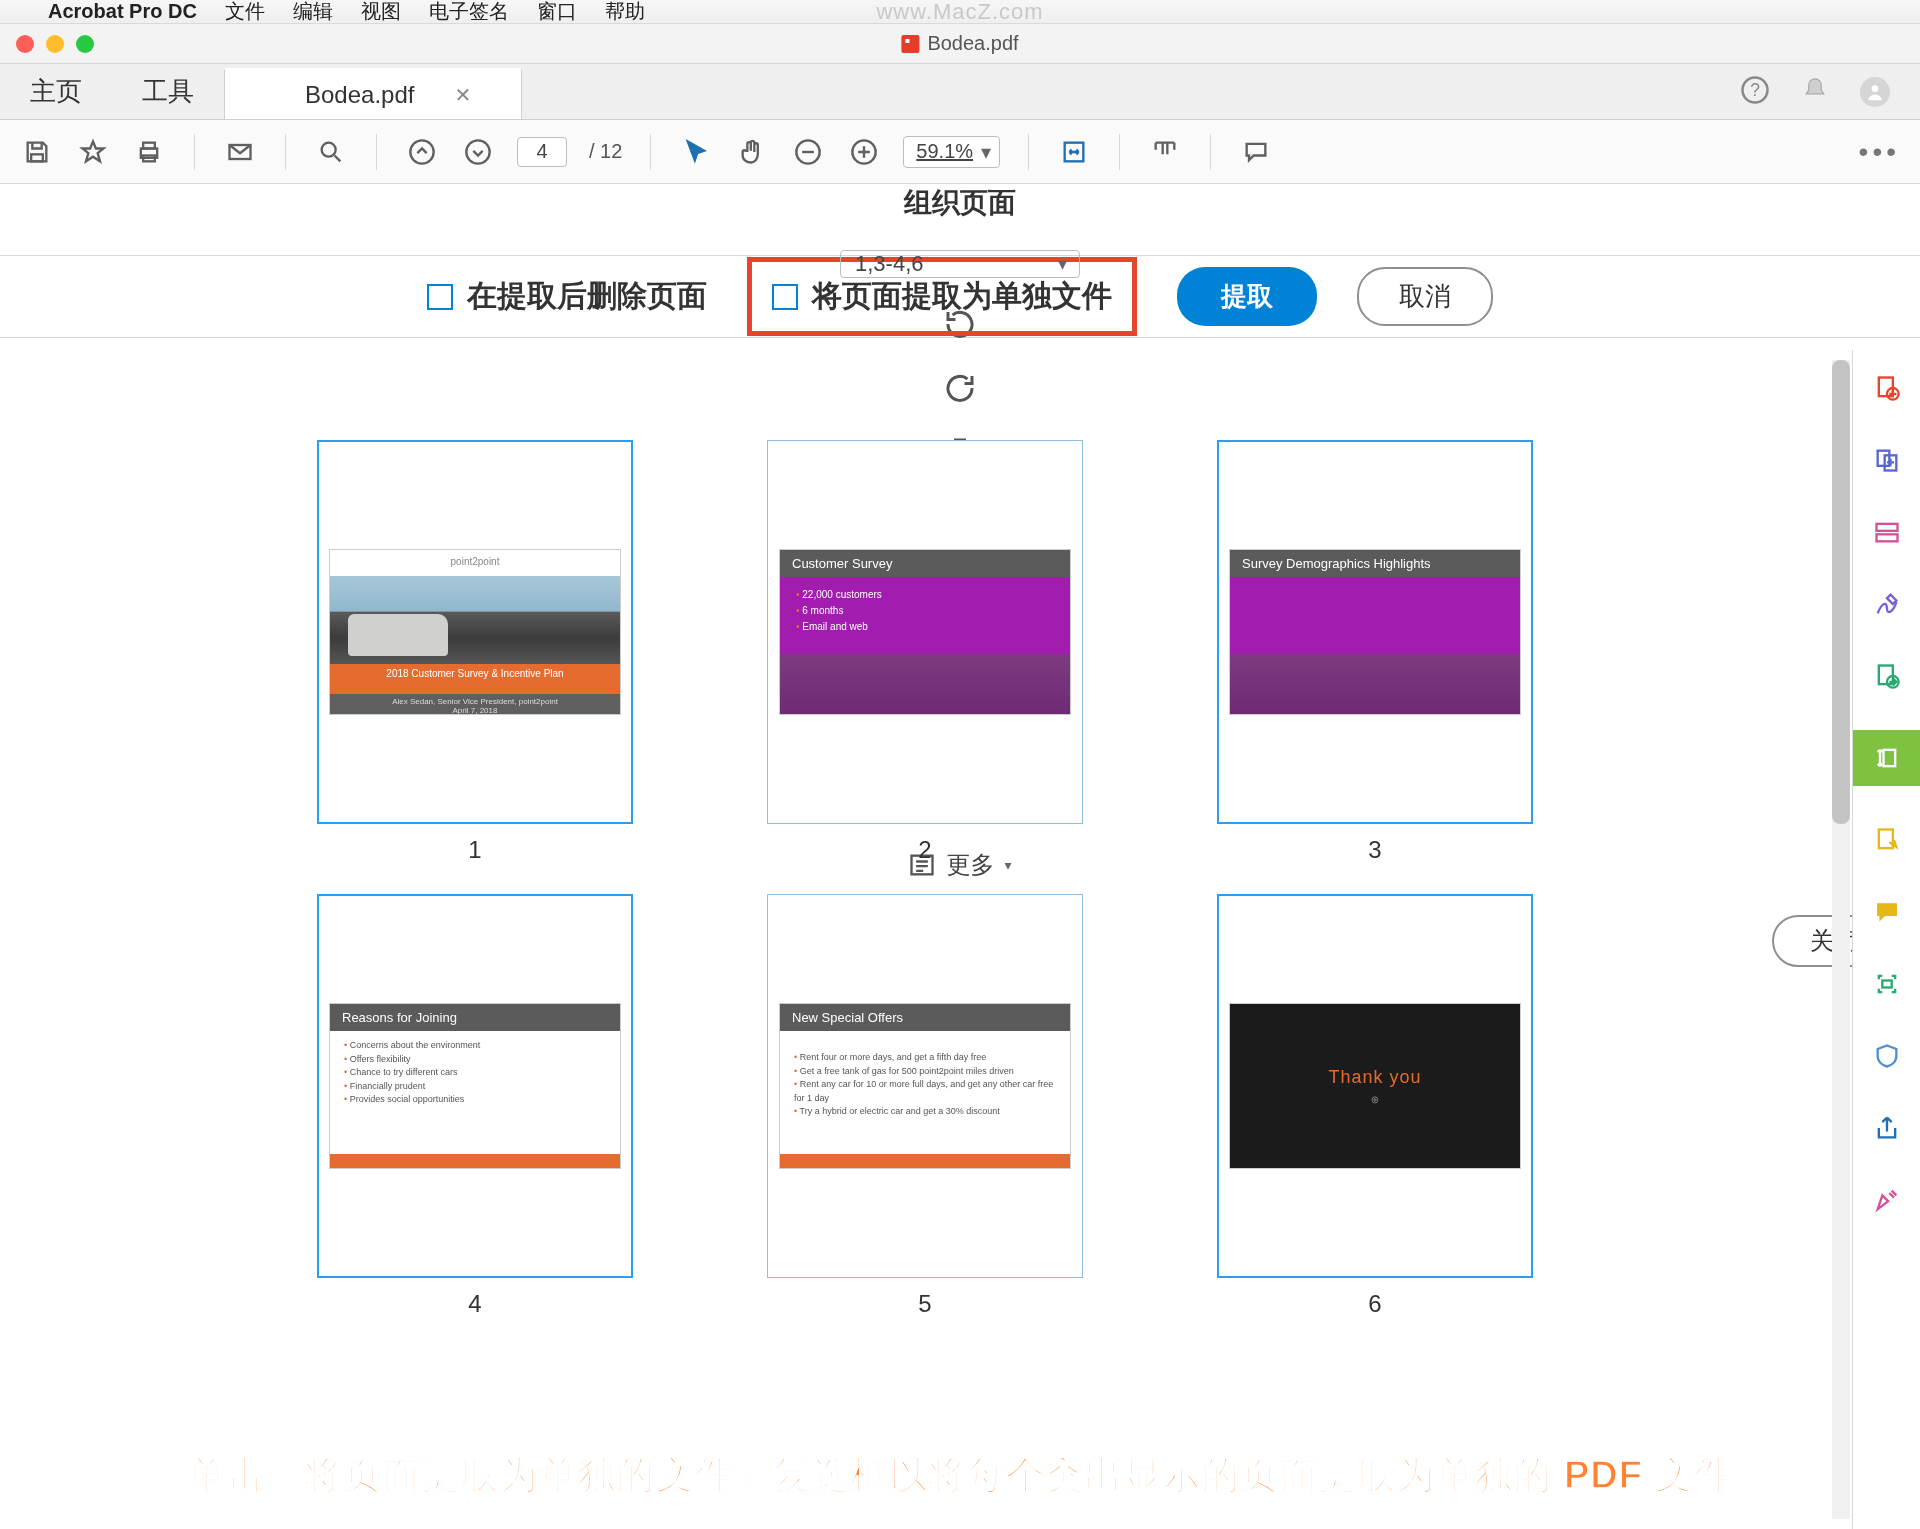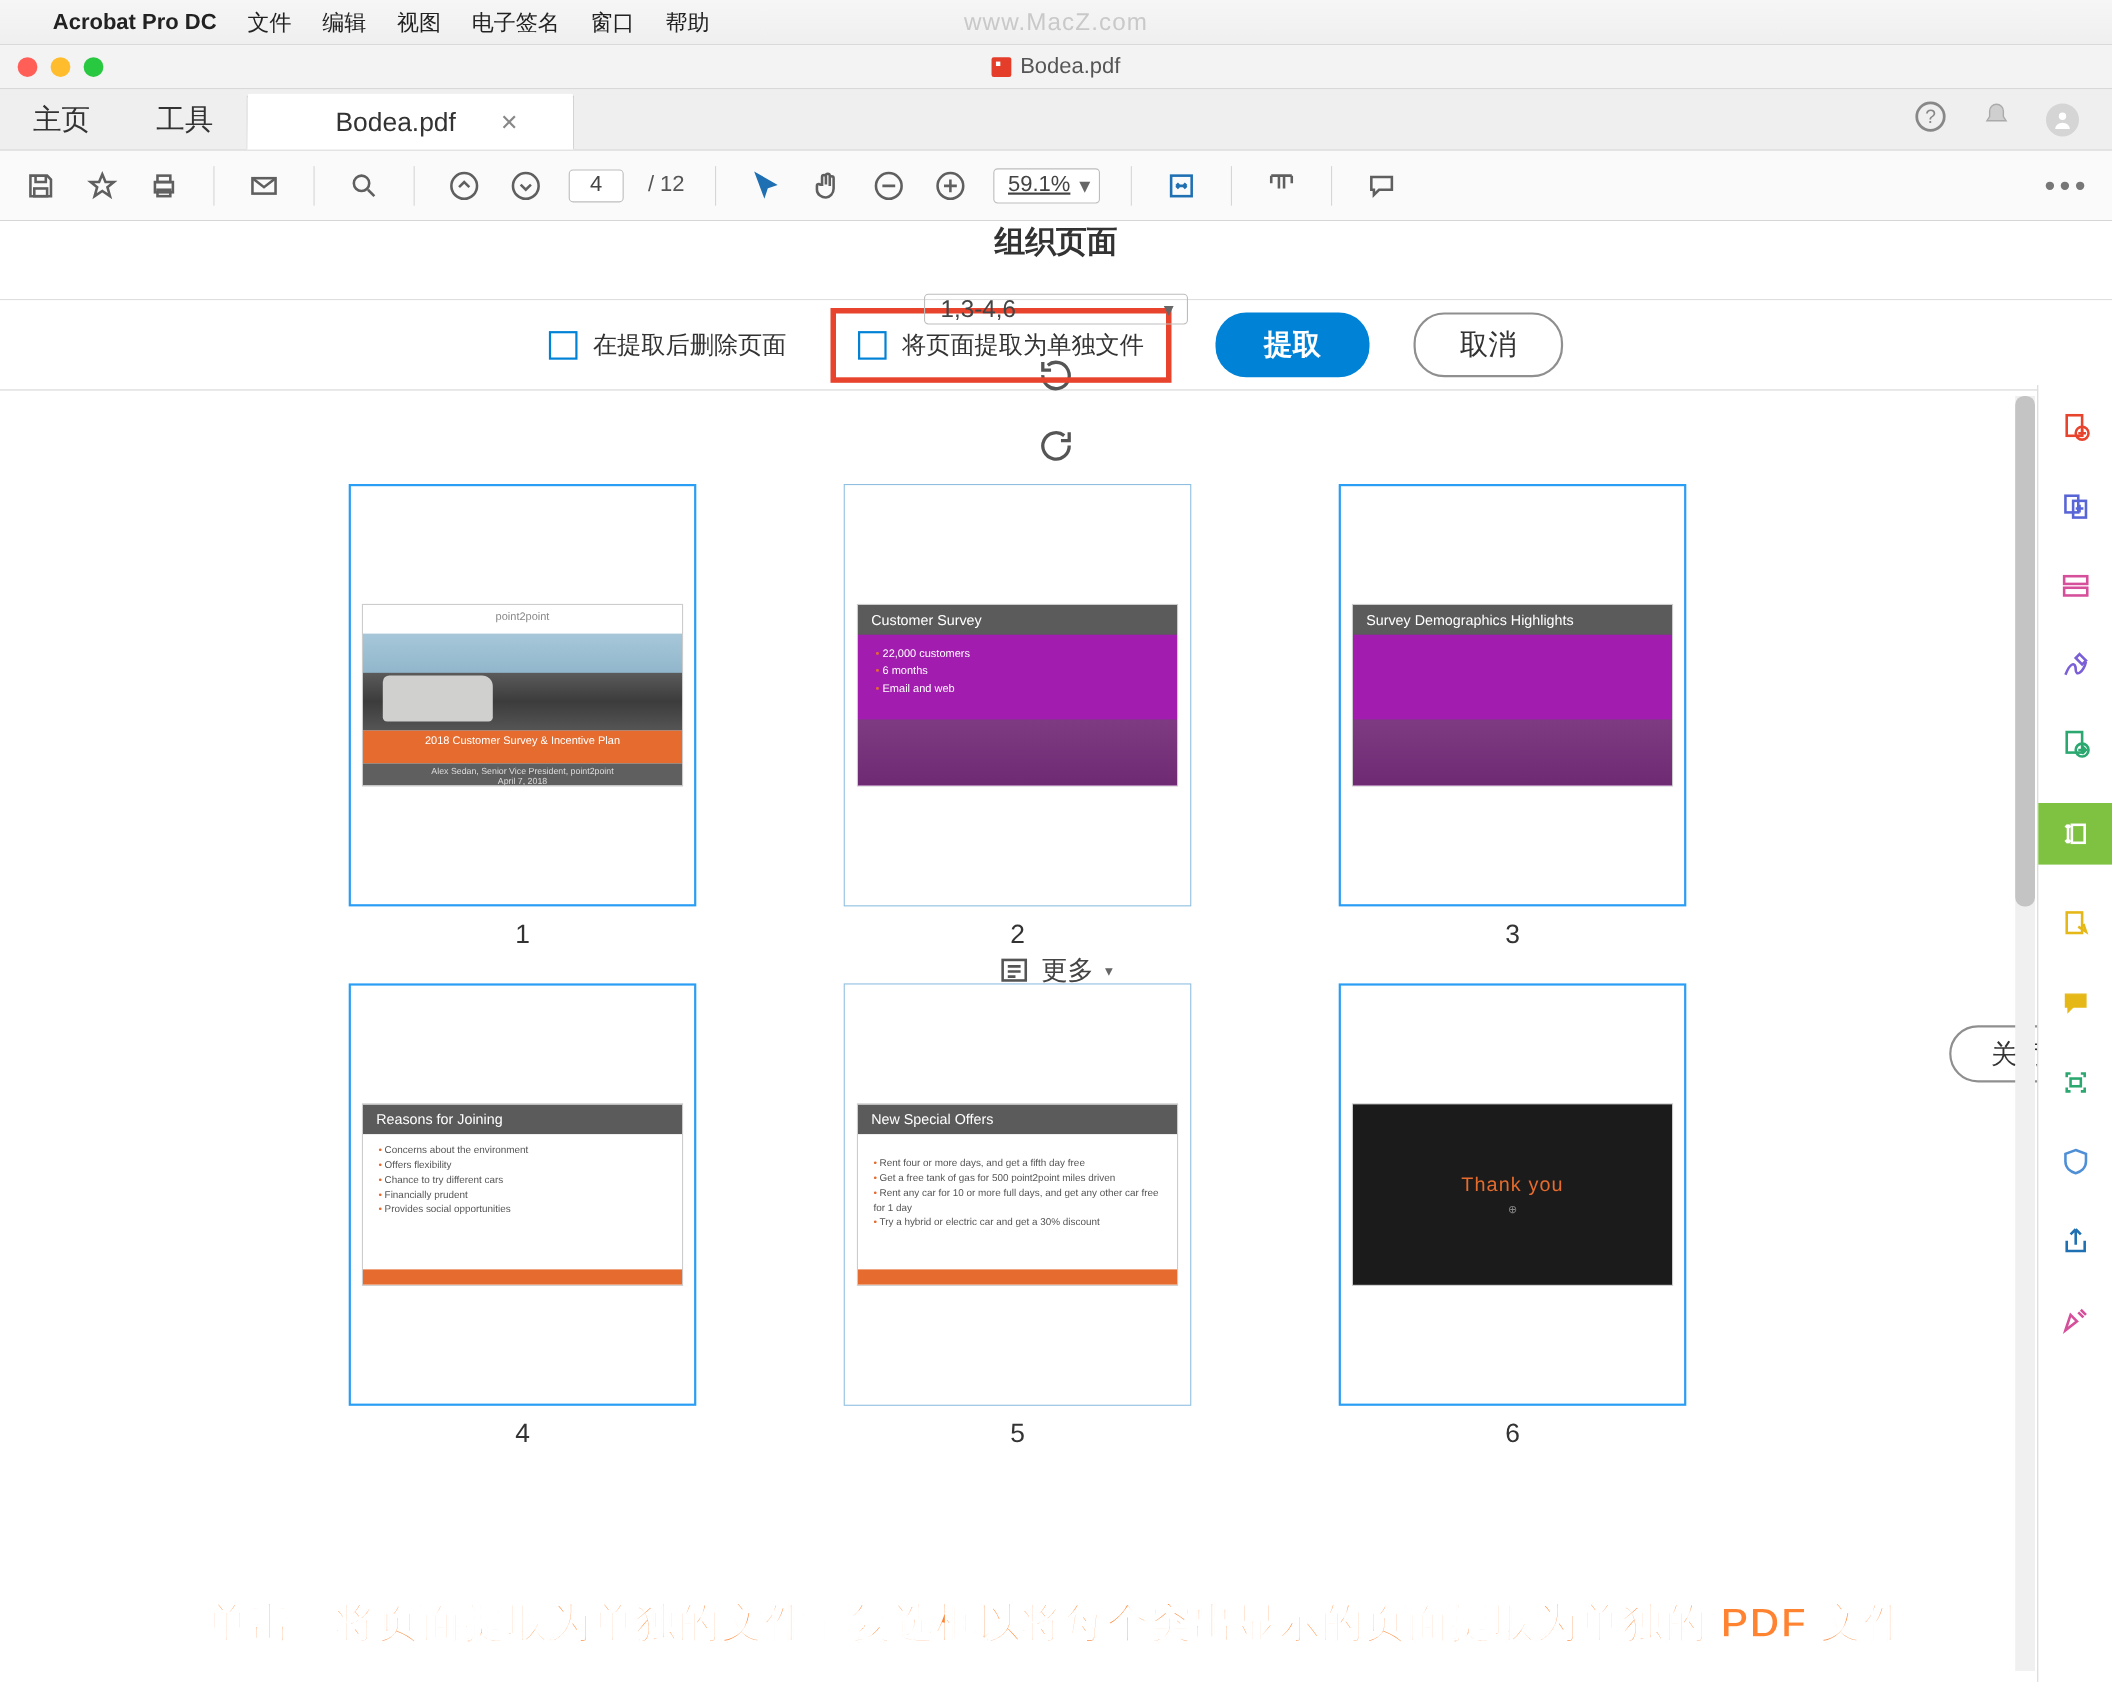--- a/index.html
+++ b/index.html
@@ -1,19 +1,19 @@
 <!DOCTYPE html>
 <html><head>
 <meta charset="utf-8">
 <style>
 * { margin: 0; padding: 0; box-sizing: border-box; font-family: -apple-system, "Helvetica Neue", Arial, sans-serif; }
 body { width: 1920px; height: 1529px; background: #ffffff; overflow: hidden; position: relative; }
 
 
-.mac-menubar { height: 41px; background: linear-gradient(#f6f6f6, #efefef); border-bottom: 1px solid #d9d9d9; display: flex; align-items: center; padding: 0 20px; font-size: 20px; color: #222; gap: 28px; }
+.mac-menubar { height: 24px; background: linear-gradient(#f6f6f6, #efefef); border-bottom: 1px solid #d9d9d9; display: flex; align-items: center; padding: 0 20px; font-size: 20px; color: #222; gap: 28px; }
 .mac-menubar .apple { font-size: 22px; }
 .mac-menubar .app-name { font-weight: 700; }
 .mac-menubar .watermark { position: absolute; left: 50%; transform: translateX(-50%); color: #c9c9c9; font-size: 22px; letter-spacing: 1px; pointer-events: none; }
 
 
 .win-titlebar { height: 40px; background: #f3f3f3; border-bottom: 1px solid #d8d8d8; display: flex; align-items: center; position: relative; }
 .traffic-lights { display: flex; gap: 12px; margin-left: 16px; }
 .traffic-lights .dot { width: 18px; height: 18px; border-radius: 50%; }
 .tl-red { background: #ff5f57; } .tl-yellow { background: #ffbd2e; } .tl-green { background: #28c940; }
 .win-title { position: absolute; left: 50%; transform: translateX(-50%); font-size: 20px; color: #555; display: flex; align-items: center; gap: 8px; }
@@ -47,21 +47,21 @@
 .range-select { width: 240px; height: 40px; border: 1px solid #bdbdbd; border-radius: 4px; padding: 0 34px 0 14px; font-size: 22px; color: #444; display: flex; align-items: center; position: relative; cursor: pointer; }
 .range-select::after { content: "▾"; position: absolute; right: 12px; color: #666; font-size: 18px; }
 .org-icon { width: 36px; height: 36px; display: flex; align-items: center; justify-content: center; cursor: pointer; color: #555; }
 .org-btn { display: flex; align-items: center; gap: 10px; font-size: 24px; color: #444; cursor: pointer; padding: 6px 4px; }
 .org-btn .caret { font-size: 14px; color: #666; }
 .org-btn.active { color: #0082d6; border-bottom: 3px solid #0082d6; padding-bottom: 18px; margin-top: 14px; }
 .close-pill { margin-left: auto; border: 2px solid #8f8f8f; border-radius: 28px; padding: 8px 36px; font-size: 24px; color: #333; cursor: pointer; background: #fff; }
 
 
 .extract-bar { height: 82px; border-bottom: 1px solid #d6d6d6; display: flex; align-items: center; justify-content: center; gap: 40px; background: #fff; }
-.chk-wrap { display: flex; align-items: center; gap: 14px; font-size: 22px; color: #333; cursor: pointer; }
+.chk-wrap { display: flex; align-items: center; gap: 14px; font-size: 30px; color: #333; cursor: pointer; font-weight: bold; }
 .chk-box { width: 26px; height: 26px; border: 2.5px solid #0082d6; background: #fff; }
 .highlight-red { border: 5px solid #e8432d; padding: 14px 20px; display: flex; align-items: center; gap: 14px; }
 .primary-btn { background: #0082d6; color: #fff; border: none; border-radius: 28px; padding: 12px 44px; font-size: 26px; font-weight: 600; cursor: pointer; }
 .secondary-btn { background: #fff; color: #333; border: 2px solid #8f8f8f; border-radius: 28px; padding: 10px 40px; font-size: 26px; cursor: pointer; }
 
 
 .content-wrap { position: absolute; top: 350px; bottom: 0; left: 0; right: 70px; overflow: auto; padding: 90px 240px 140px 240px; }
 .thumb-grid { display: grid; grid-template-columns: repeat(3, 380px); column-gap: 70px; row-gap: 30px; justify-content: center; }
 .thumb-cell { display: flex; flex-direction: column; align-items: center; gap: 12px; }
 .thumb-frame { width: 316px; height: 384px; border: 1px solid #8fbfe0; display: flex; align-items: center; justify-content: center; background: #fff; cursor: pointer; }

